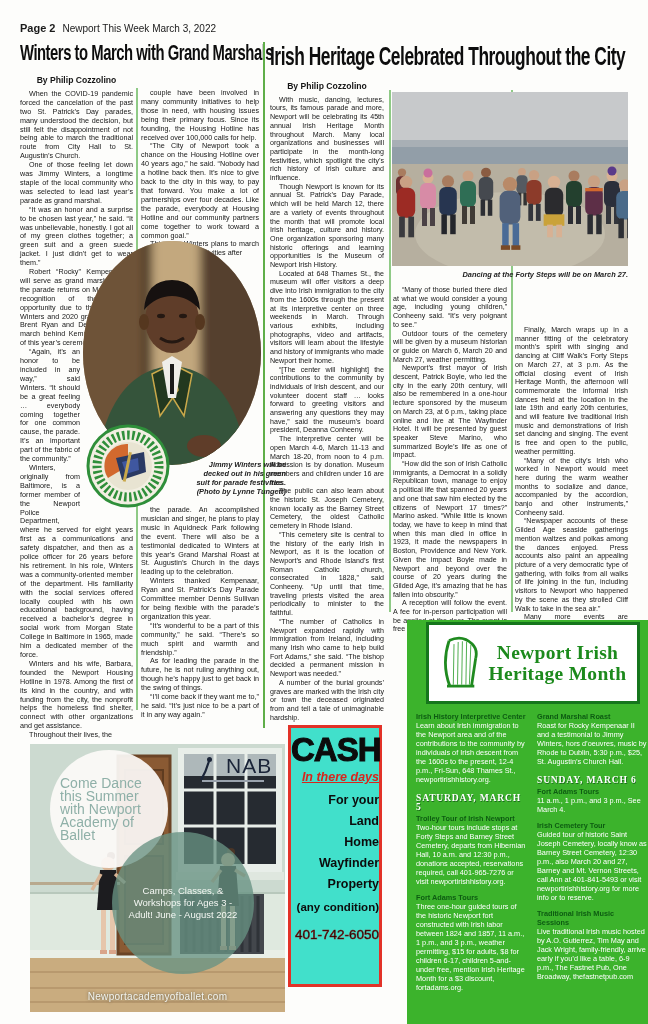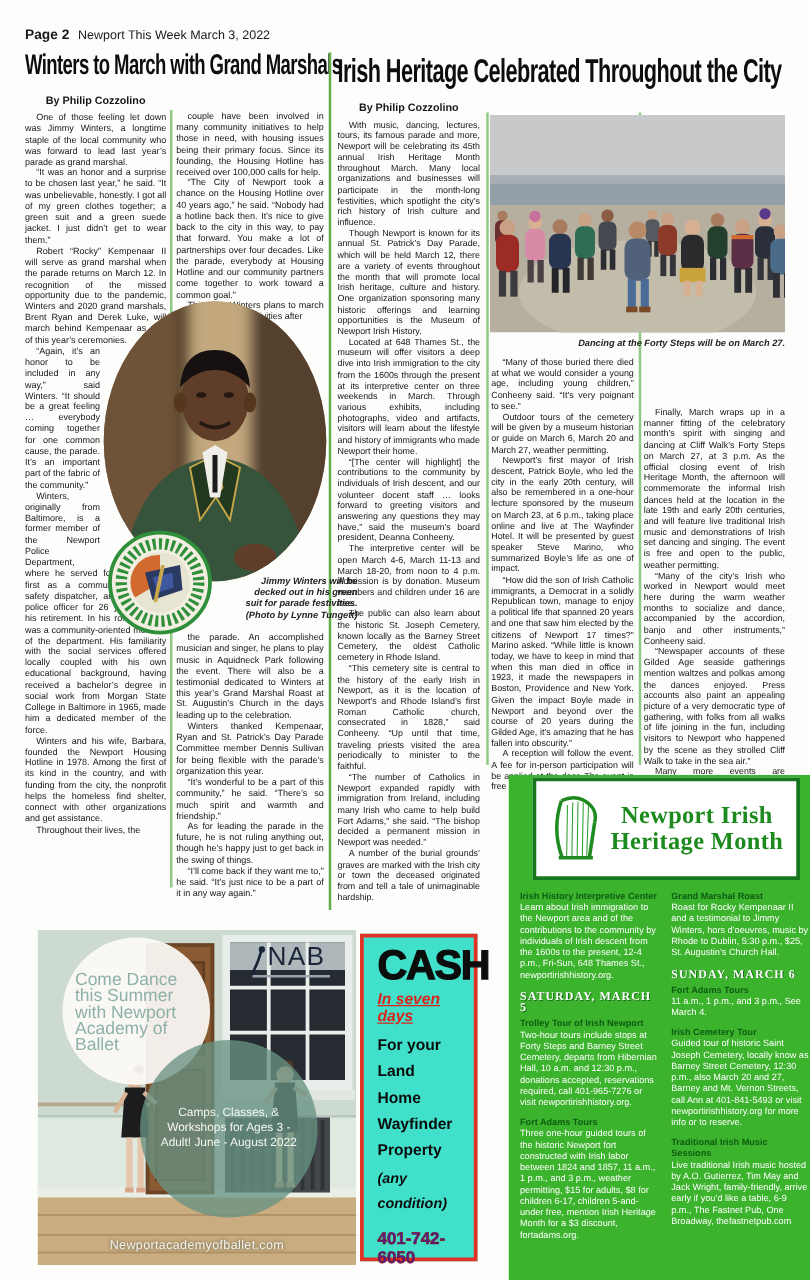--- a/index.html
+++ b/index.html
@@ -37,35 +37,35 @@
   .event-title{font-weight:bold;color:#0d5c12;}
   .event-body{color:#fff;}
   
   .ballet-ad{position:absolute;left:30px;top:744px;width:255px;height:268px;overflow:hidden;}
   .circle-white{position:absolute;left:20px;top:6px;width:118px;height:118px;border-radius:50%;
                 background:rgba(252,250,247,0.93);display:flex;align-items:center;justify-content:center;
                 color:#8fb0a8;font-size:14px;line-height:13px;padding:10px;box-sizing:border-box;}
   .circle-teal{position:absolute;left:82px;top:88px;width:142px;height:142px;border-radius:50%;
                background:rgba(104,146,131,0.78);display:flex;align-items:center;justify-content:center;
                text-align:center;color:#f4f7f3;font-size:9.5px;line-height:12px;padding:14px;box-sizing:border-box;}
-  .nab-logo{position:absolute;left:168px;top:12px;display:flex;align-items:flex-start;gap:1px;}
+  .nab-logo{position:absolute;left:168px;top:12px;display:flex;align-items:flex-start;gap:13px;}
   .nab-text{font-size:21px;font-weight:normal;color:#1a2438;letter-spacing:1px;line-height:20px;}
   .nab-tag{position:absolute;left:172px;top:36px;width:62px;height:1.5px;background:#9aa3ad;}
   .ballet-site{position:absolute;left:0;right:0;bottom:10px;text-align:center;color:#f2f4ef;
                font-size:10px;letter-spacing:0.3px;text-shadow:0 0 3px rgba(60,60,50,0.8);}
   
-  .cash-ad{position:absolute;left:288px;top:747px;width:94px;height:262px;box-sizing:border-box;
-           border:3px solid #e23228;background:#41e0cb;text-align:left;padding-top:4px;padding-left:11px;}
+  .cash-ad{position:absolute;left:288px;top:725px;width:94px;height:262px;box-sizing:border-box;
+           border:3px solid #e23228;background:#41e0cb;text-align:right;padding-top:4px;}
   .cash-head{font-size:33px;font-weight:bold;color:#0c0c0c;letter-spacing:-1px;
              -webkit-text-stroke:1px #0c0c0c;line-height:36px;}
   .cash-sub{font-size:12.5px;font-weight:bold;font-style:italic;color:#d8251c;
             text-decoration:underline;margin:2px 0 6px 0;}
   .cash-line{font-size:12.5px;font-weight:bold;color:#0c0c0c;line-height:21px;}
-  .cash-note{font-size:11.5px;font-weight:bold;color:#0c0c0c;line-height:20px;margin-top:2px;font-style:italic;}
-  .cash-phone{font-size:13.5px;font-weight:bold;color:#4c1d95;margin-top:10px;
+  .cash-note{font-size:11.5px;font-weight:bold;color:#0c0c0c;line-height:20px;margin-top:2px;}
+  .cash-phone{font-size:13.5px;font-weight:normal;color:#000000;margin-top:10px;
               -webkit-text-stroke:0.5px #8c1410;}
 </style>
 </head>
 <body>
 
 <div class="page">
 
   <div class="masthead">
     <span class="pn">Page 2</span><span>Newport This Week March 3, 2022</span>
   </div>
@@ -74,21 +74,22 @@
   <div class="headline hl-right">Irish Heritage Celebrated Throughout the City</div>
 
   <div class="vrule main" style="left:263px;top:42px;height:686px;"></div>
   <div class="vrule" style="left:136px;top:88px;height:622px;"></div>
   <div class="vrule" style="left:389px;top:90px;height:522px;"></div>
   <div class="vrule" style="left:511px;top:90px;height:522px;"></div>
 
   <div class="col" style="left:20px;top:76px;width:113px;">
     <div class="byline">By Philip Cozzolino</div>
     <div>
-        <p>One of those feeling let down was Jimmy Winters, a longtime staple of the local community who was forward to lead last year’s parade as grand marshal.</p>
+        <p>When the COVID-19 pandemic forced the cancelation of the past two St. Patrick’s Day parades, many understood the decision, but still felt the disappointment of not being able to march the traditional route from City Hall to St. Augustin’s Church.</p>
+        <p>One of those feeling let down was Jimmy Winters, a longtime staple of the local community who was selected to lead last year’s parade as grand marshal.</p>
         <p>“It was an honor and a surprise to be chosen last year,” he said. “It was unbelievable, honestly. I got all of my green clothes together; a green suit and a green suede jacket. I just didn’t get to wear them.”</p>
         <p>Robert “Rocky” Kempenaar II will serve as grand marshal when the parade returns on March 12. In recognition of the missed opportunity due to the pandemic, Winters and 2020 grand marshals, Brent Ryan and Derek Luke, will march behind Kempenaar as part of this year’s ceremonies.</p>
       </div>
     <div class="wrap-zone">
       <div class="float-spacer"></div>
       <div>
           <p>“Again, it’s an honor to be included in any way,” said Winters. “It should be a great feeling … everybody coming together for one common cause, the parade. It’s an important part of the fabric of the community.”</p>
           <p>Winters, originally from Baltimore, is a former member of the Newport Police Department, where he served for eight years first as a communications and safety dispatcher, and then as a police officer for 26 years before his retirement. In his role, Winters was a community-oriented member of the department. His familiarity with the social services offered locally coupled with his own educational background, having received a bachelor’s degree in social work from Morgan State College in Baltimore in 1965, made him a dedicated member of the force.</p>
           <p>Winters and his wife, Barbara, founded the Newport Housing Hotline in 1978. Among the first of its kind in the country, and with funding from the city, the nonprofit helps the homeless find shelter, connect with other organizations and get assistance.</p>
           <p>Throughout their lives, the</p>
@@ -431,21 +432,21 @@
         <circle cx="11.5" cy="3.5" r="2.5" fill="#1a2438"></circle>
       </svg>
       <span class="nab-text">NAB</span>
     </div>
     <div class="nab-tag"></div>
     <div class="ballet-site">Newportacademyofballet.com</div>
   </div>
 
   <div class="cash-ad">
     <div class="cash-head">CASH</div>
-    <div class="cash-sub">In seven days</div>
+    <div class="cash-sub">In there days</div>
     <div>
         <div class="cash-line">For your</div>
         <div class="cash-line">Land</div>
         <div class="cash-line">Home</div>
         <div class="cash-line">Wayfinder</div>
         <div class="cash-line">Property</div>
       </div>
     <div class="cash-note">(any condition)</div>
     <div class="cash-phone">401-742-6050</div>
   </div>

